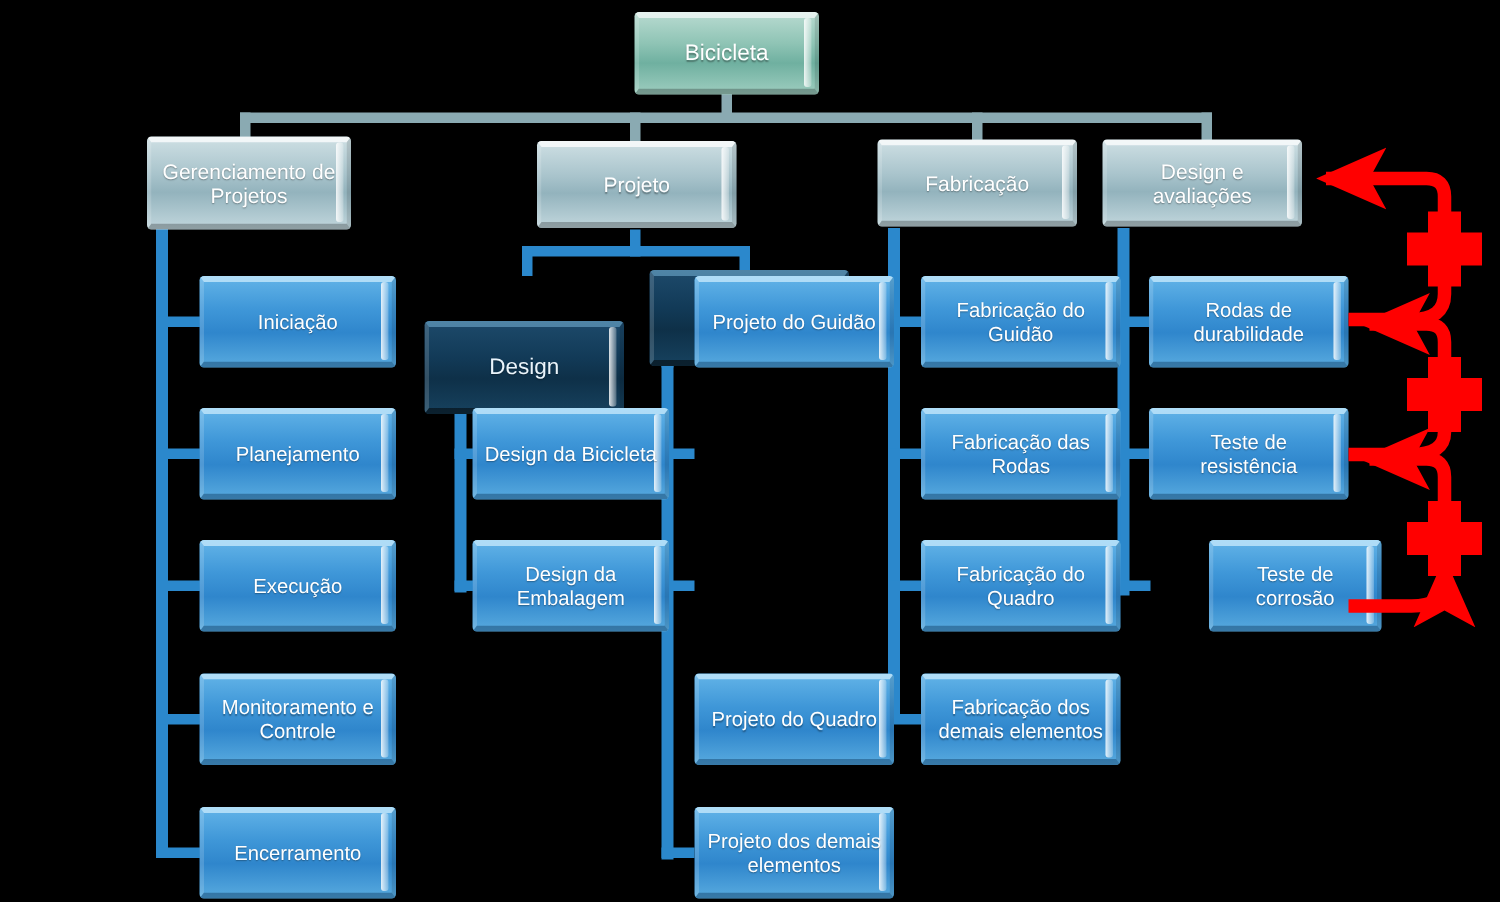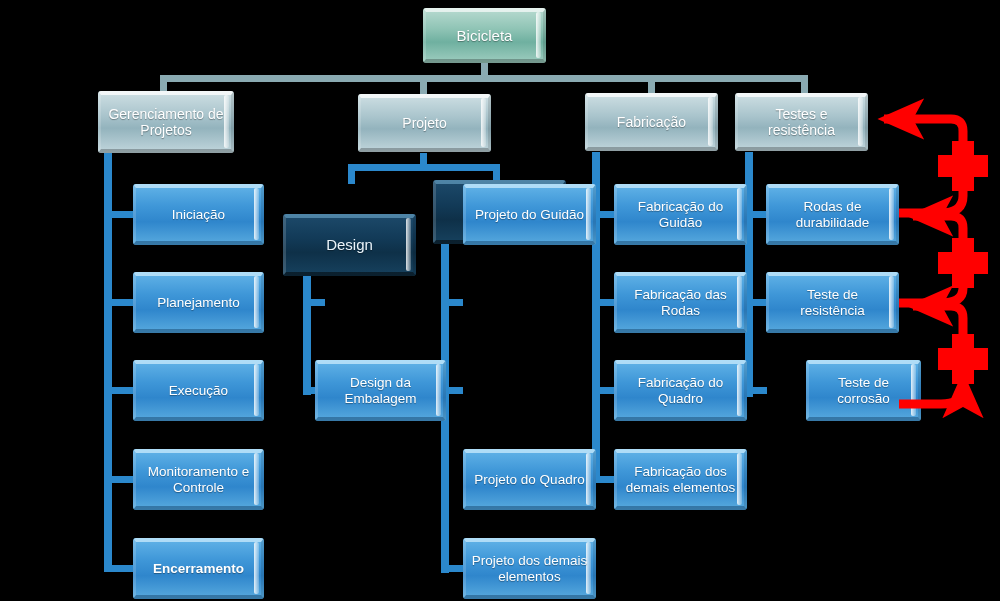--- a/index.html
+++ b/index.html
@@ -106,46 +106,49 @@
   <div class="node n-l2" style="left:98px;top:91px;width:136px;height:62px;">
     <span class="lbl">Gerenciamento de Projetos</span>
   </div>
   <div class="node n-l2" style="left:358px;top:94px;width:133px;height:58px;">
     <span class="lbl">Projeto</span>
   </div>
   <div class="node n-l2" style="left:585px;top:93px;width:133px;height:58px;">
     <span class="lbl">Fabricação</span>
   </div>
   <div class="node n-l2" style="left:735px;top:93px;width:133px;height:58px;">
-    <span class="lbl">Testes e resistência</span>
+    <span class="lbl">Design e avaliações</span>
   </div>
 
   <div class="node n-blue" style="left:133px;top:184px;width:131px;height:61px;">
     <span class="lbl">Iniciação</span>
   </div>
   <div class="node n-blue" style="left:133px;top:272px;width:131px;height:61px;">
     <span class="lbl">Planejamento</span>
   </div>
   <div class="node n-blue" style="left:133px;top:360px;width:131px;height:61px;">
     <span class="lbl">Execução</span>
   </div>
   <div class="node n-blue" style="left:133px;top:449px;width:131px;height:61px;">
     <span class="lbl">Monitoramento e Controle</span>
   </div>
-  <div class="node n-blue" style="left:133px;top:538px;width:131px;height:61px;font-weight:bold;">
+  <div class="node n-blue" style="left:133px;top:538px;width:131px;height:61px;">
     <span class="lbl">Encerramento</span>
   </div>
 
   <div class="node n-dark" style="left:283px;top:182px;width:133px;height:62px;margin-top:32px;">
     <span class="lbl">Design</span>
   </div>
   <div class="node n-dark" style="left:433px;top:180px;width:133px;height:64px;">
     <span class="lbl">Mecânico</span>
   </div>
 
+  <div class="node n-blue" style="left:315px;top:272px;width:131px;height:61px;">
+    <span class="lbl">Design da Bicicleta</span>
+  </div>
   <div class="node n-blue" style="left:315px;top:360px;width:131px;height:61px;">
     <span class="lbl">Design da Embalagem</span>
   </div>
 
   <div class="node n-blue" style="left:463px;top:184px;width:133px;height:61px;">
     <span class="lbl">Projeto do Guidão</span>
   </div>
   <div class="node n-blue" style="left:463px;top:449px;width:133px;height:61px;">
     <span class="lbl">Projeto do Quadro</span>
   </div>

